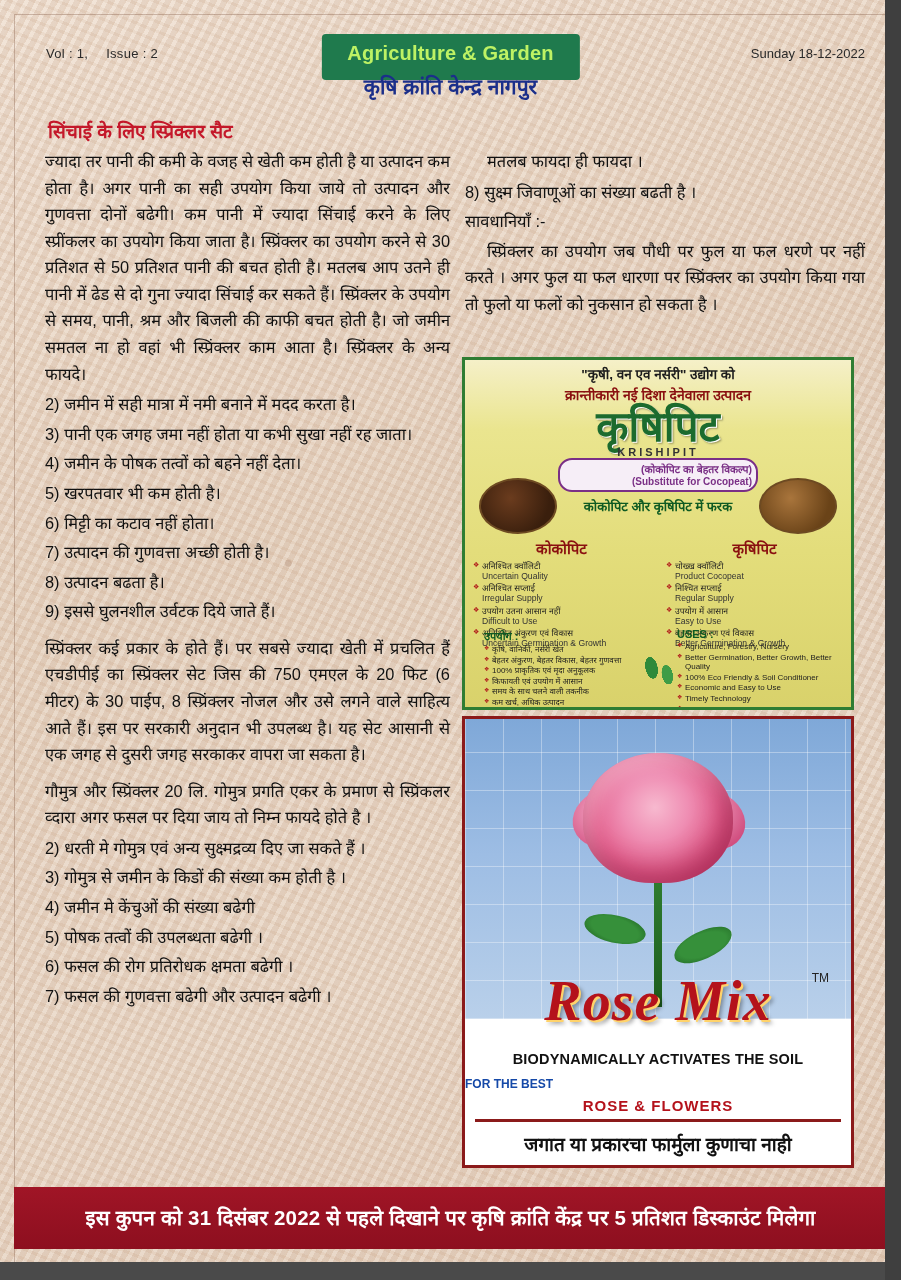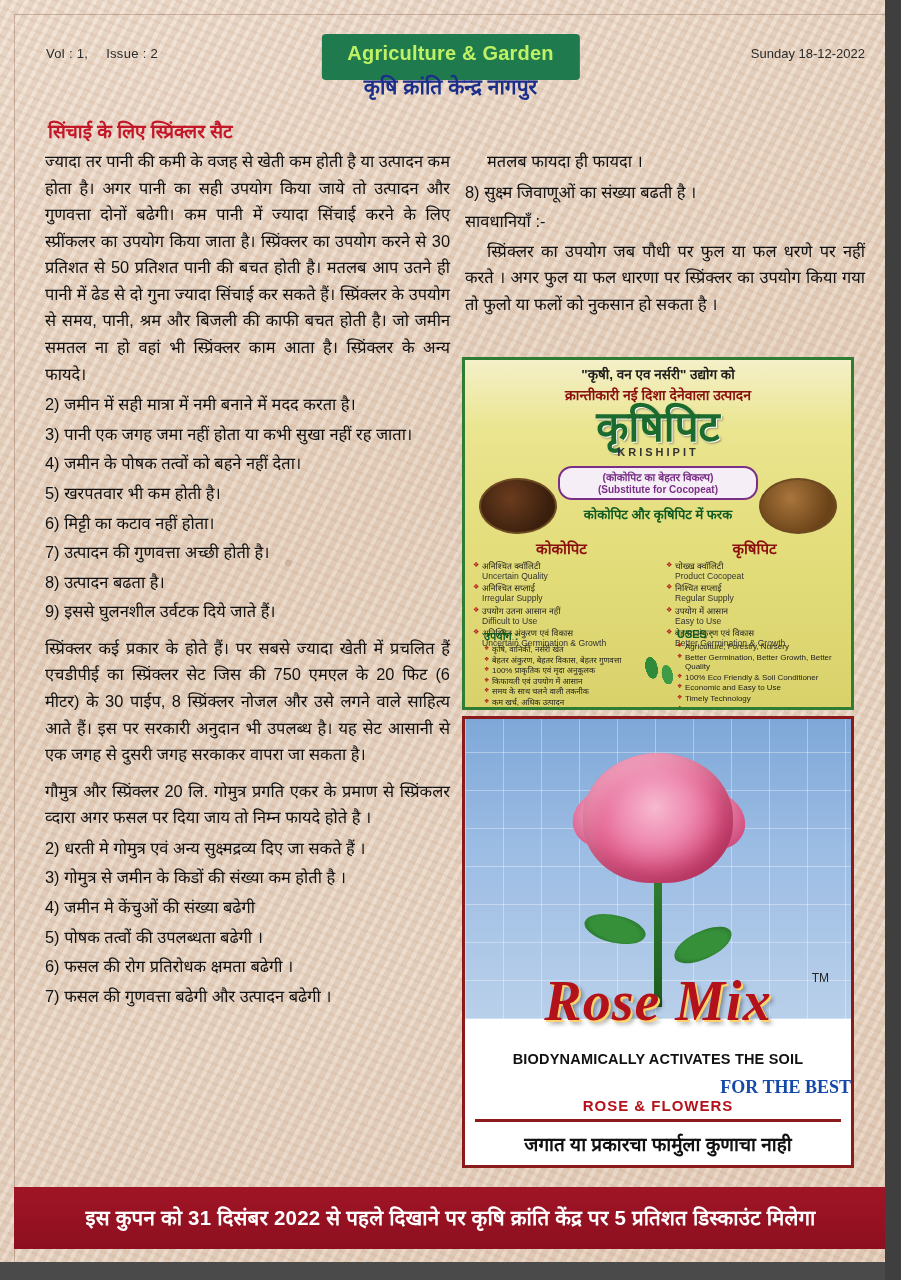--- a/index.html
+++ b/index.html
@@ -157,26 +157,26 @@
   }
   .ad-k-brand-sub {
     text-align: center;
     font-size: 11px;
     letter-spacing: 3px;
     color: #333333;
     font-weight: bold;
     margin-top: -2px;
   }
   .ad-k-chip {
-    margin: 8px auto 0 auto;
+    margin: 0 auto 0 auto;
     width: 188px;
     background: #f6eef7;
     border: 2px solid #7a2f86;
     border-radius: 14px;
-    text-align: center;
+    text-align: right;
     padding: 2px 4px 3px 4px;
   }
   .ad-k-chip .l1 { font-size: 10.5px; color: #7a2f86; font-weight: bold; }
   .ad-k-chip .l2 { font-size: 10px; color: #7a2f86; font-weight: bold; }
   .ad-k-compare-title {
     text-align: center;
     font-size: 13px;
     font-weight: bold;
     color: #0e5a22;
     margin-top: 5px;
@@ -354,25 +354,24 @@
     text-align: center;
     font-size: 14.5px;
     font-weight: bold;
     color: #111111;
     letter-spacing: 0.2px;
   }
   .rose-tag2 {
     position: absolute;
     left: 0; top: 358px;
     width: 100%;
-    text-align: right;
-    font-size: 18px;
+    text-align: left;
+    font-size: 12px;
     font-weight: bold;
     color: #1549a8;
-    font-family: Liberation Serif, serif;
   }
   .rose-tag3 {
     position: absolute;
     left: 0; top: 378px;
     width: 100%;
     text-align: center;
     font-size: 15px;
     font-weight: bold;
     color: #b4121b;
     letter-spacing: 1px;

